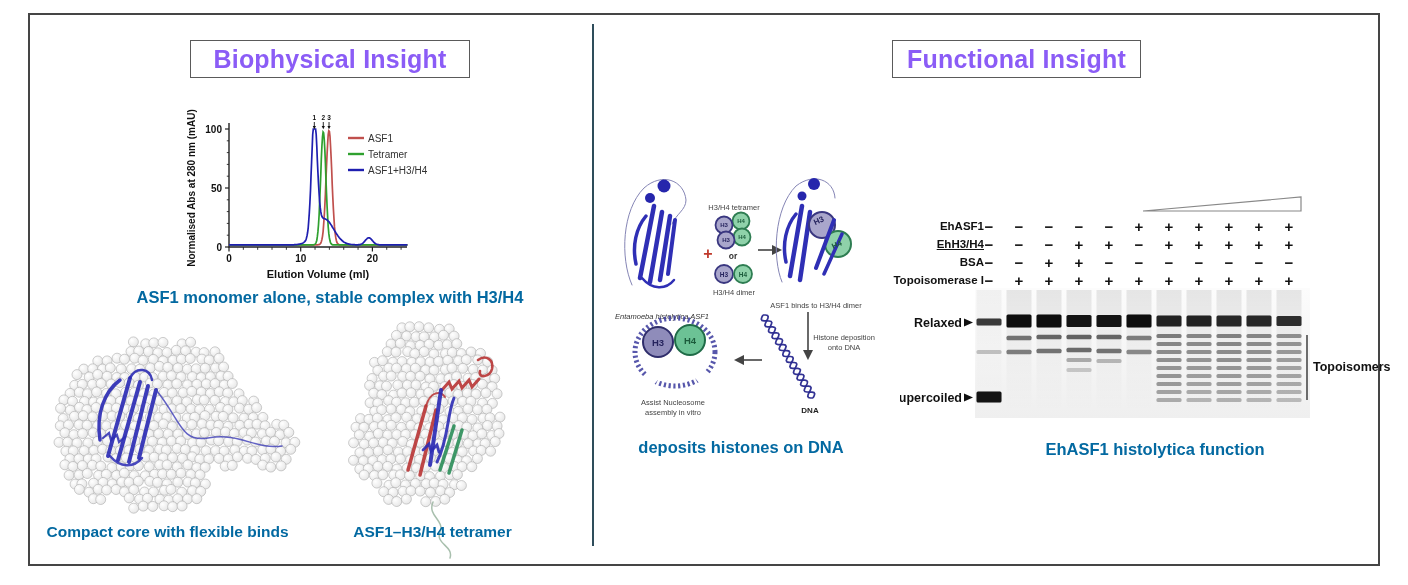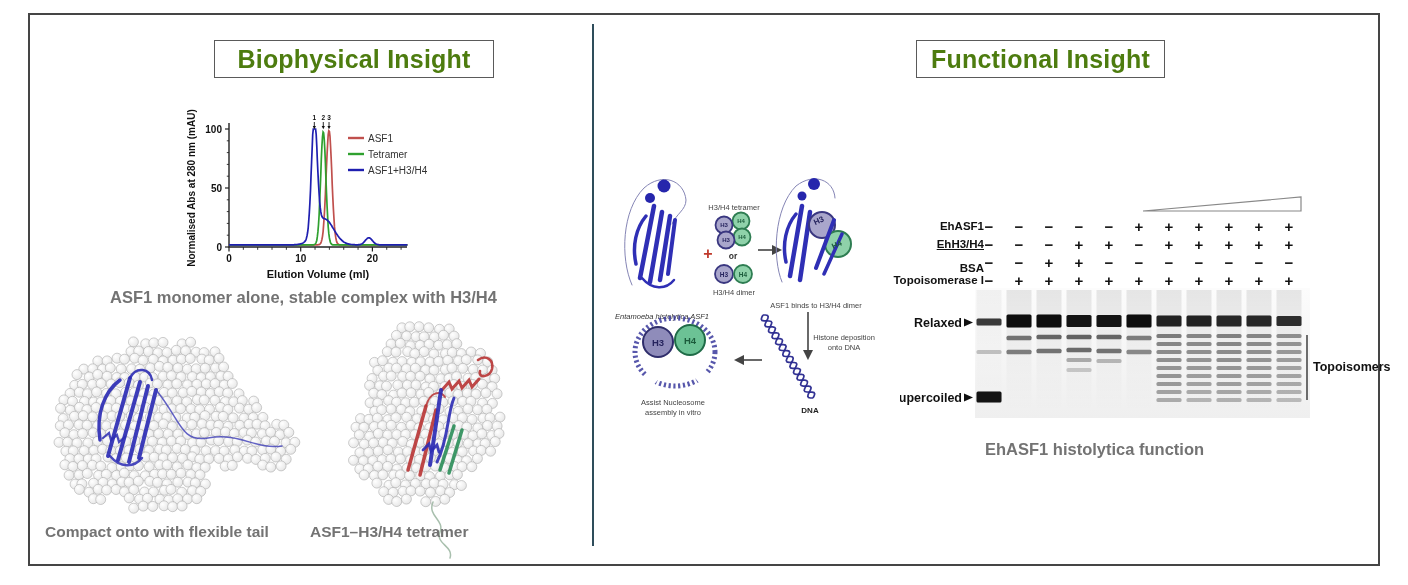--- a/index.html
+++ b/index.html
@@ -1,20 +1,20 @@
 <!DOCTYPE html>
 <html><head>
 <meta charset="utf-8">
 <style>
   html,body{margin:0;padding:0;background:#fff;}
   body{width:1408px;height:585px;overflow:hidden;font-family:"Liberation Sans",sans-serif;position:relative;}
   .abs{position:absolute;}
   .title-box{border:1.6px solid #5a5a5a;background:#fff;display:flex;align-items:center;justify-content:center;
-             font-weight:700;font-size:25px;color:#4d7c0f;letter-spacing:0.2px;margin-left:24px;}
-  .cap{font-weight:700;color:#737373;text-align:left;}
+             font-weight:700;font-size:25px;color:#8b5cf6;letter-spacing:0.2px;}
+  .cap{font-weight:700;color:#0369a1;text-align:center;}
   .cap16{font-size:16.5px;line-height:19px;}
   .cap15{font-size:15.5px;}
   #figure-border{left:28px;top:13px;width:1352px;height:553px;border:2.5px solid #454545;box-sizing:border-box;}
   #divider{left:592px;top:24px;width:2.4px;height:522px;background:#2e4d5b;}
   svg text{font-family:"Liberation Sans",sans-serif;}
   .tick{font-size:10px;font-weight:700;fill:#111;}
   .axlab{font-size:11px;font-weight:700;fill:#111;}
   .ylab{font-size:10px;font-weight:700;fill:#111;}
   .legend{font-size:10px;fill:#333;}
   .pk{font-size:6.5px;font-weight:700;fill:#111;}
@@ -772,21 +772,21 @@
     <path d="M396,88 C400,74 410,72 415,79" stroke="#b83434" stroke-width="2" opacity="0.85"></path>
     <path d="M400,147 L411,72" stroke="#2c2cb4" stroke-width="4" opacity="0.92"></path>
     <path d="M393,132 l6,-6 l2,7 l6,-6 l2,7" stroke="#2c2cb4" stroke-width="2.8" opacity="0.9"></path>
     <path d="M407,144 C419,120 417,96 424,80" stroke="#2c2cb4" stroke-width="3" opacity="0.9"></path>
     <path d="M410,152 L424,108" stroke="#2f8f5b" stroke-width="3.5" opacity="0.92"></path>
     <path d="M419,155 L432,112" stroke="#2f8f5b" stroke-width="3.5" opacity="0.92"></path>
     <path d="M403,184 C397,198 415,202 410,214 C405,226 424,228 420,240" stroke="#9fb8a4" stroke-width="1.5" opacity="0.9"></path>
   </g>
   </svg>
 
-<div class="abs cap cap15" style="left:45px;top:523px;width:245px;">Compact onto with flexible tail</div>
+<div class="abs cap cap15" style="left:45px;top:523px;width:245px;">Compact core with flexible binds</div>
 <div class="abs cap cap15" style="left:310px;top:523px;width:245px;">ASF1–H3/H4 tetramer</div>
 
 <div class="abs title-box" style="left:892px;top:40px;width:247px;height:36px;">
   <span>Functional Insight</span>
 </div>
 
 <svg id="schematic-svg" class="abs" style="left:610px;top:170px;" width="300" height="265" viewBox="0 0 300 265">
   <defs>
     <marker id="arr" viewBox="0 0 10 10" refX="8" refY="5" markerWidth="6.5" markerHeight="6.5" orient="auto-start-reverse">
       <path d="M0,0 L10,5 L0,10 z" fill="#444"></path>
@@ -865,20 +865,21 @@
     <circle cx="48" cy="172" r="15" fill="#8f8cba" stroke="#2f2d6b" stroke-width="2"></circle>
     <circle cx="80" cy="170" r="15" fill="#6cc295" stroke="#1f6b47" stroke-width="2"></circle>
     <text class="circ-lab" font-size="9.5" x="48" y="175.5" text-anchor="middle">H3</text>
     <text class="circ-lab-g" font-size="9.5" x="80" y="173.5" text-anchor="middle">H4</text>
   </g>
   <text class="schem-sm" x="63" y="235" text-anchor="middle">Assist Nucleosome</text>
   <text class="schem-sm" x="63" y="245" text-anchor="middle">assembly in vitro</text>
 </svg>
 
 <div class="abs cap cap16" style="left:610px;top:438px;width:262px;">
+  <div>deposits histones on DNA</div>
 </div>
 
 <div id="gel-header">
     <span class="rowlab" style="left: 984px; top: 226px;">EhASF1</span>
     <span class="sym" style="left: 989px; top: 226px;">−</span>
     <span class="sym" style="left: 1019px; top: 226px;">−</span>
     <span class="sym" style="left: 1049px; top: 226px;">−</span>
     <span class="sym" style="left: 1079px; top: 226px;">−</span>
     <span class="sym" style="left: 1109px; top: 226px;">−</span>
     <span class="sym" style="left: 1139px; top: 226px;">+</span>
@@ -892,21 +893,21 @@
     <span class="sym" style="left: 1019px; top: 244px;">−</span>
     <span class="sym" style="left: 1049px; top: 244px;">−</span>
     <span class="sym" style="left: 1079px; top: 244px;">+</span>
     <span class="sym" style="left: 1109px; top: 244px;">+</span>
     <span class="sym" style="left: 1139px; top: 244px;">−</span>
     <span class="sym" style="left: 1169px; top: 244px;">+</span>
     <span class="sym" style="left: 1199px; top: 244px;">+</span>
     <span class="sym" style="left: 1229px; top: 244px;">+</span>
     <span class="sym" style="left: 1259px; top: 244px;">+</span>
     <span class="sym" style="left: 1289px; top: 244px;">+</span>
-    <span class="rowlab" style="left: 984px; top: 268px;">BSA</span>
+    <span class="rowlab" style="left: 984px; top: 262px;">BSA</span>
     <span class="sym" style="left: 989px; top: 262px;">−</span>
     <span class="sym" style="left: 1019px; top: 262px;">−</span>
     <span class="sym" style="left: 1049px; top: 262px;">+</span>
     <span class="sym" style="left: 1079px; top: 262px;">+</span>
     <span class="sym" style="left: 1109px; top: 262px;">−</span>
     <span class="sym" style="left: 1139px; top: 262px;">−</span>
     <span class="sym" style="left: 1169px; top: 262px;">−</span>
     <span class="sym" style="left: 1199px; top: 262px;">−</span>
     <span class="sym" style="left: 1229px; top: 262px;">−</span>
     <span class="sym" style="left: 1259px; top: 262px;">−</span>

